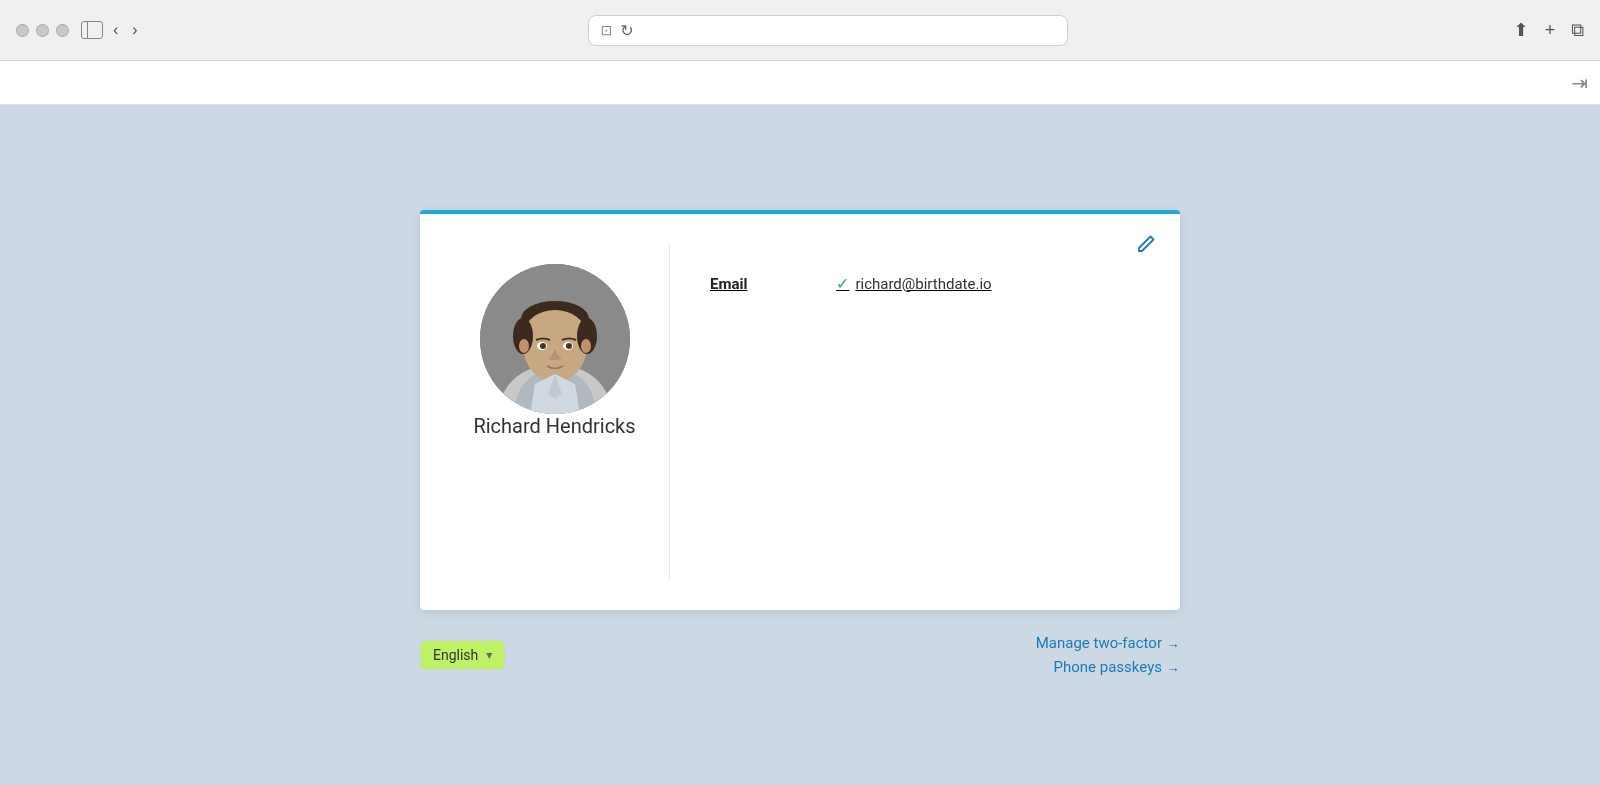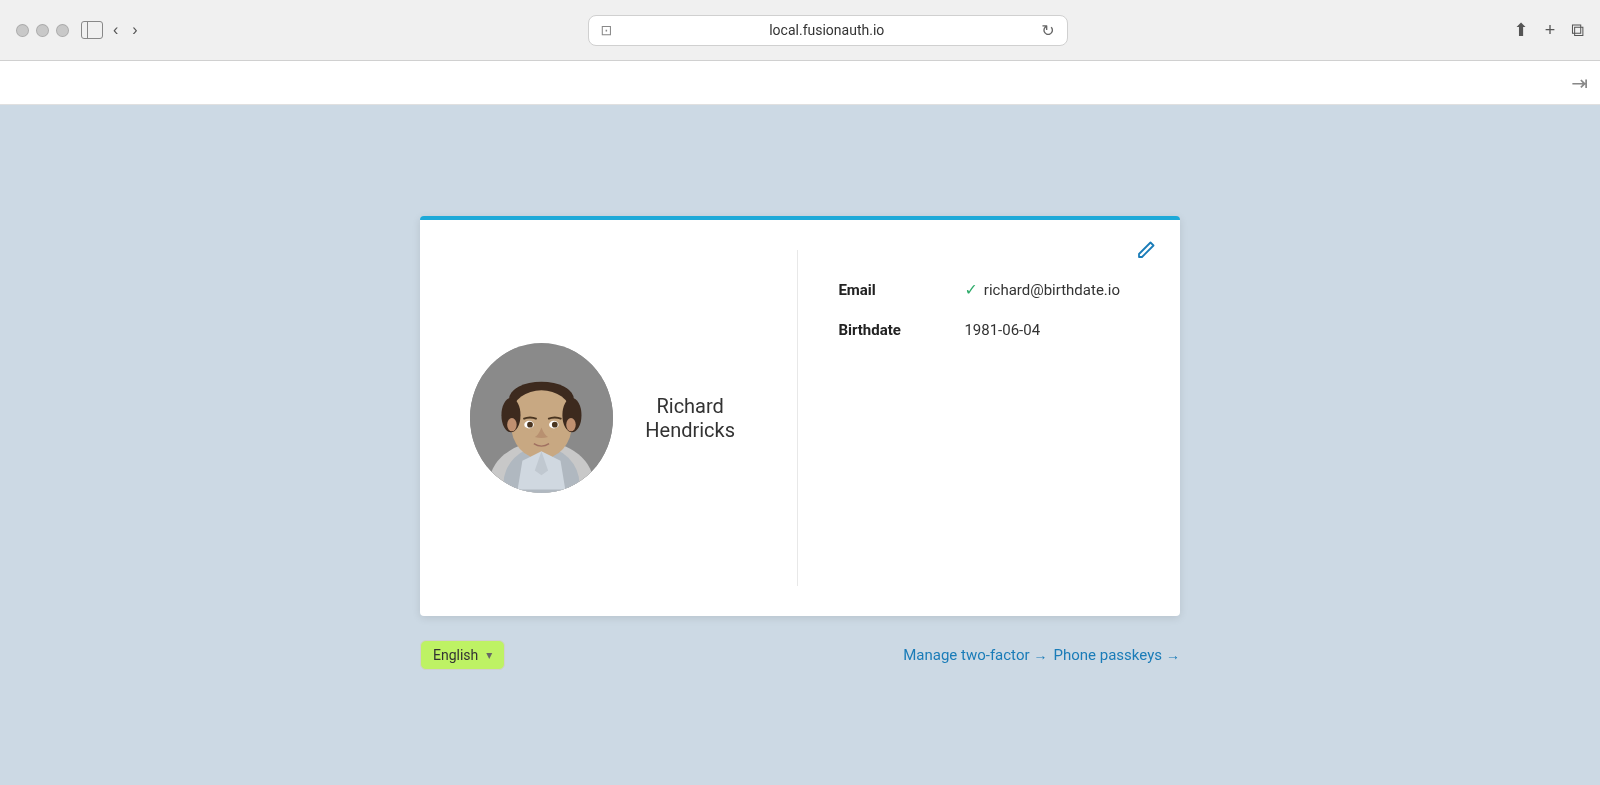--- a/index.html
+++ b/index.html
@@ -194,20 +194,21 @@
 
     .card-body {
       display: flex;
       flex: 1;
       padding: 30px 30px 30px 30px;
     }
 
     
     .profile-left {
       display: flex;
+      flex-direction: column;
       align-items: center;
       padding: 20px 30px 20px 20px;
       border-right: 1px solid #e8e8e8;
       min-width: 220px;
     }
 
     .avatar-container {
       width: 150px;
       height: 150px;
       border-radius: 50%;
@@ -229,22 +230,23 @@
       color: #333;
       font-weight: 400;
       text-align: center;
     }
 
     
     .profile-right {
       flex: 1;
       padding: 30px 30px 30px 40px;
       display: flex;
-      flex-direction: column;
+      flex-direction: row;
       gap: 22px;
+      text-decoration: underline;
     }
 
     .field-row {
       display: flex;
       align-items: baseline;
       gap: 16px;
     }
 
     .field-label {
       font-weight: 700;
@@ -300,21 +302,21 @@
       color: #333;
     }
 
     .chevron-down {
       color: #666;
       font-size: 12px;
     }
 
     .footer-links {
       display: flex;
-      flex-direction: row;
+      flex-direction: column;
       align-items: flex-end;
       gap: 6px;
     }
 
     .footer-link {
       color: #1a7cb8;
       font-size: 15px;
       text-decoration: none;
       display: flex;
       align-items: center;
@@ -342,21 +344,20 @@
       <div class="sidebar-toggle">
         <div class="sidebar-toggle-left"></div>
       </div>
       <button class="chevron-btn">‹</button>
       <button class="chevron-btn">›</button>
     </div>
 
     <div class="address-bar-wrapper">
       <div class="address-bar">
         <span class="address-icon">⊡</span>
-        <span class="address-text">local.fusionauth.io</span>
         <button class="reload-btn">↻</button>
       </div>
     </div>
 
     <div class="browser-actions">
       <button class="browser-action-btn">⬆</button>
       <button class="browser-action-btn">+</button>
       <button class="browser-action-btn">⧉</button>
     </div>
   </div>
@@ -435,24 +436,20 @@
           <div class="field-row">
             <span class="field-label">Email</span>
             <span class="field-value">
               <span class="check-icon">✓</span>
               <span>richard@birthdate.io</span>
             </span>
           </div>
 
 
 
-          <div class="field-row">
-            <span class="field-label">Birthdate</span>
-            <span class="field-value">1981-06-04</span>
-          </div>
         </div>
       </div>
     </div>
 
     <div class="page-footer">
 
       <div class="language-select">
         <span class="language-label">English</span>
         <span class="chevron-down">▾</span>
       </div>

